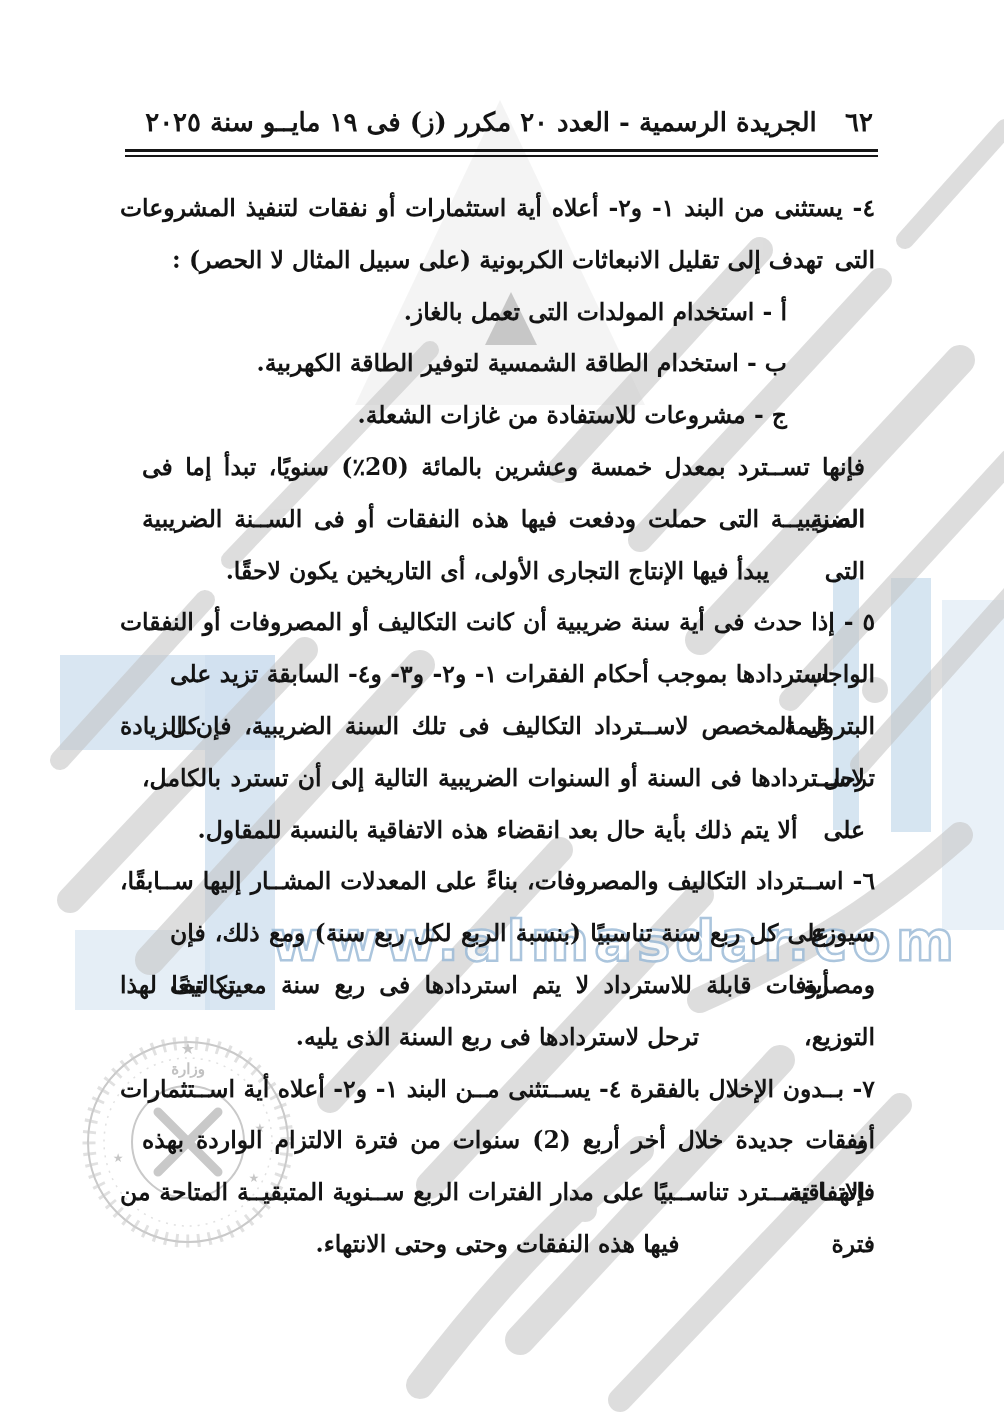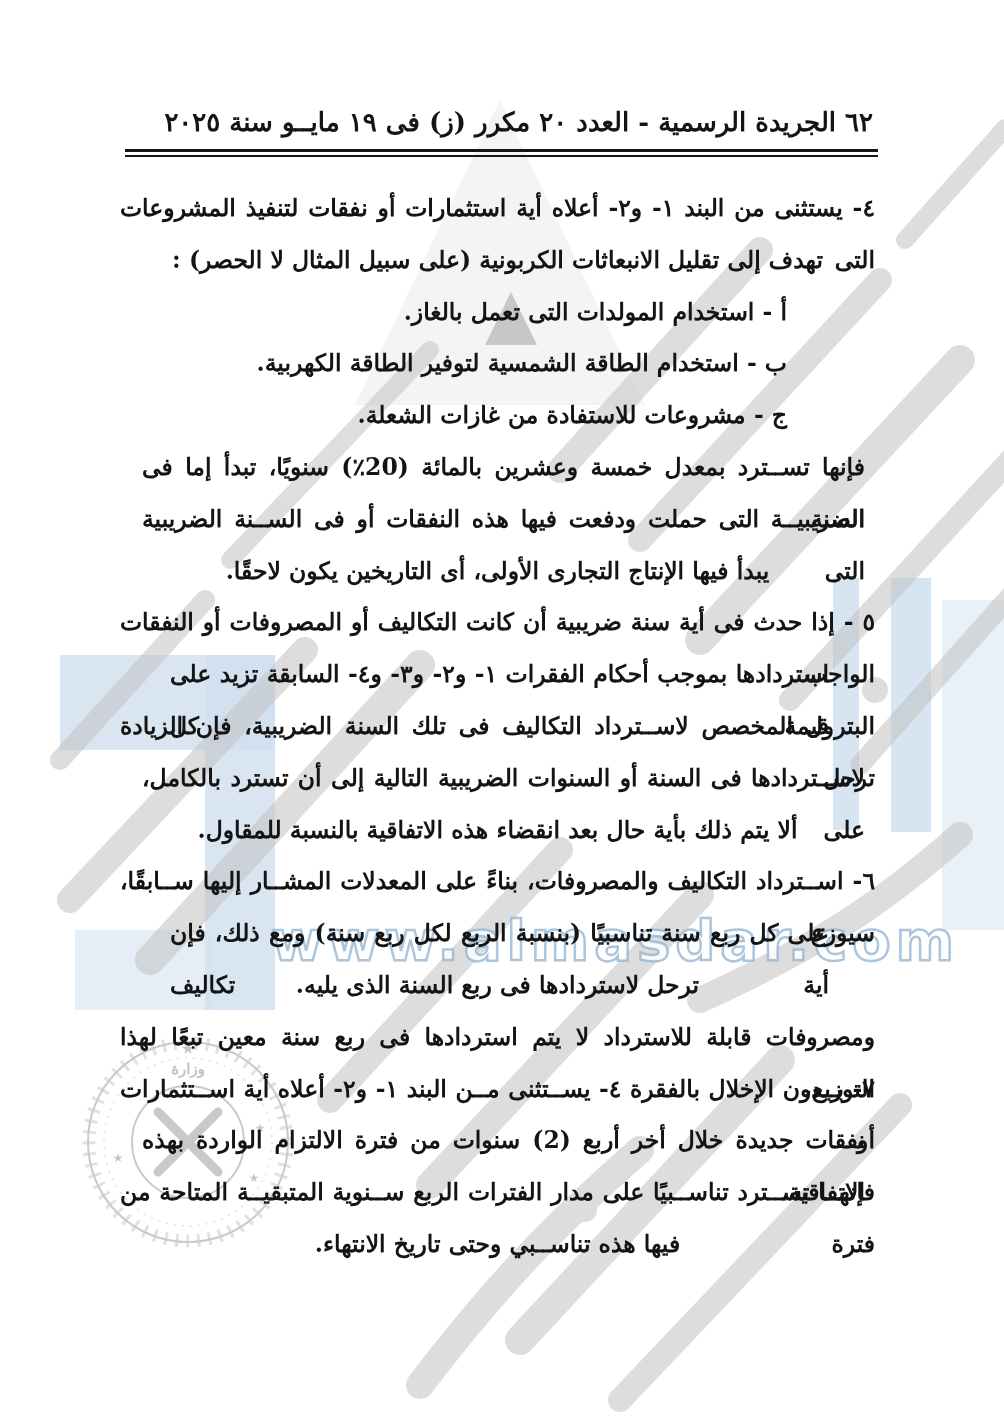--- a/index.html
+++ b/index.html
@@ -3,21 +3,21 @@
 <meta charset="utf-8">
 <style>
   html,body{margin:0;padding:0;background:#ffffff;}
   body{width:1004px;height:1418px;font-family:"DejaVu Serif","Liberation Serif",serif;}
   .page{position:relative;width:1004px;height:1418px;overflow:hidden;background:#ffffff;direction:rtl;}
   .wm{position:absolute;left:0;top:0;z-index:0;}
   .content{position:relative;z-index:1;}
   .hdr{position:absolute;top:102px;right:129px;left:126px;display:flex;align-items:baseline;
        font-weight:bold;font-size:26px;color:#141414;line-height:40px;}
   .hdr .num{padding-right:2px;margin-left:9px;}
-  .hdr .ttl{flex:1;text-align:right;white-space:nowrap;}
+  .hdr .ttl{flex:1;text-align:center;white-space:nowrap;}
   .rule{position:absolute;top:149px;right:126px;left:125px;height:3px;
         border-top:3px solid #161616;border-bottom:2px solid #161616;}
   .bodytxt{position:absolute;top:183px;right:129px;left:120px;
            font-size:23.5px;font-weight:bold;color:#141414;}
   .ln{height:51.8px;line-height:51.8px;white-space:normal;overflow:visible;}
   .j{text-align:justify;text-align-last:justify;text-justify:inter-word;}
   .c{text-align:right;text-align-last:center;}
   .item{text-align:center;text-align-last:right;padding-right:88px;}
   .in1{padding-right:10px;padding-left:22px;}
   .in2{padding-right:46px;padding-left:50px;}
@@ -102,23 +102,23 @@
       <div class="ln c">يبدأ فيها الإنتاج التجارى الأولى، أى التاريخين يكون لاحقًا.</div>
 
       <div class="ln j">٥ - إذا حدث فى أية سنة ضريبية أن كانت التكاليف أو المصروفات أو النفقات الواجب</div>
       <div class="ln j in2">استردادها بموجب أحكام الفقرات ١- و٢- و٣- و٤- السابقة تزيد على قيمة كل</div>
       <div class="ln j">البترول المخصص لاســترداد التكاليف فى تلك السنة الضريبية، فإن الزيادة ترحل</div>
       <div class="ln j in1">لاســتردادها فى السنة أو السنوات الضريبية التالية إلى أن تسترد بالكامل، على</div>
       <div class="ln c">ألا يتم ذلك بأية حال بعد انقضاء هذه الاتفاقية بالنسبة للمقاول.</div>
 
       <div class="ln j">٦- اســترداد التكاليف والمصروفات، بناءً على المعدلات المشــار إليها ســابقًا، سيوزع</div>
       <div class="ln j in2">على كل ربع سنة تناسبيًا (بنسبة الربع لكل ربع سنة) ومع ذلك، فإن أية تكاليف</div>
+      <div class="ln j">ومصروفات قابلة للاسترداد لا يتم استردادها فى ربع سنة معين تبعًا لهذا التوزيع،</div>
       <div class="ln c">ترحل لاستردادها فى ربع السنة الذى يليه.</div>
-      <div class="ln j">ومصروفات قابلة للاسترداد لا يتم استردادها فى ربع سنة معين تبعًا لهذا التوزيع،</div>
 
       <div class="ln j">٧- بــدون الإخلال بالفقرة ٤- يســتثنى مــن البند ١- و٢- أعلاه أية اســتثمارات أو</div>
       <div class="ln j in1">نفقات جديدة خلال أخر أربع (2) سنوات من فترة الالتزام الواردة بهذه الاتفاقية،</div>
       <div class="ln j">فإنهــا تســترد تناســبيًا على مدار الفترات الربع ســنوية المتبقيــة المتاحة من فترة</div>
-      <div class="ln c">فيها هذه تناســبي وحتى تاريخ الانتهاء.</div>
+      <div class="ln c">فيها هذه النفقات وحتى وحتى الانتهاء.</div>
     </div>
 
   </div>
 </div>
 
 </body></html>

